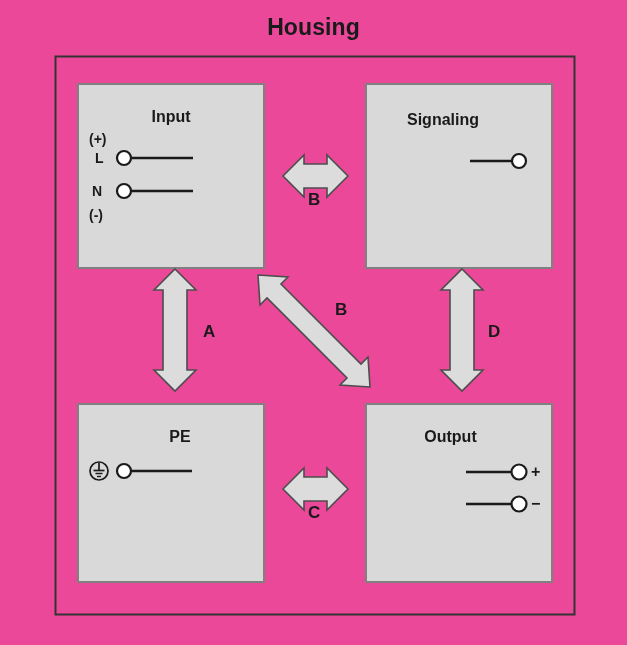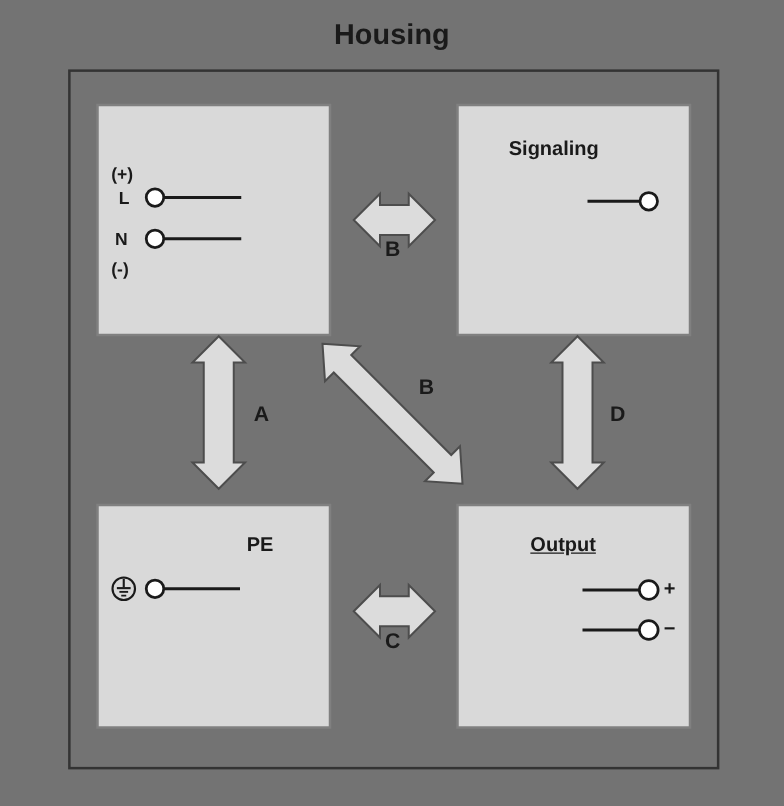--- a/index.html
+++ b/index.html
@@ -8,21 +8,21 @@
     background: #ffffff;
   }
   body {
     font-family: "Liberation Sans", sans-serif;
     color: #1a1a1a;
   }
   #diagram-root {
     position: relative;
     width: 627px;
     height: 645px;
-    background: #737373;
+    background: #ec4899;
     overflow: hidden;
   }
   #diagram-svg {
     position: absolute;
     left: 0;
     top: 0;
     width: 627px;
     height: 645px;
     display: block;
   }
@@ -121,26 +121,27 @@
     <polygon points="462,269 483,290 474,290 474,370 483,370 462,391 441,370 450,370 450,290 441,290" fill="#dcdcdc" stroke="#4d4d4d" stroke-width="1.6" stroke-linejoin="miter"></polygon>
 
     <polygon points="283,489 304,468 304,477 327,477 327,468 348,489 327,510 327,501 304,501 304,510" fill="#dcdcdc" stroke="#4d4d4d" stroke-width="1.6" stroke-linejoin="miter"></polygon>
 
     <g>
       <polygon points="258,275 288,277 281,284 361,364 368,357 370,387 340,385 347,378 267,298 260,305" fill="#dcdcdc" stroke="#4d4d4d" stroke-width="1.6" stroke-linejoin="miter"></polygon>
     </g>
 
   </svg>
 
+  <div class="block-title" style="left:78px; top:108px; width:186px;">Input</div>
 
   <div class="block-title" style="left:366px; top:111px; width:154px;">Signaling</div>
 
-  <div class="block-title" style="left:78px; top:428px; width:204px;padding-left:28px;">PE</div>
+  <div class="block-title" style="left:78px; top:428px; width:204px;">PE</div>
 
-  <div class="block-title" style="left:366px; top:428px; width:169px;text-decoration:underline;">Output</div>
+  <div class="block-title" style="left:366px; top:428px; width:169px;">Output</div>
 
   <div class="term-label" style="left:89px; top:131px;">(+)</div>
 
   <div class="term-label" style="left:95px; top:150px;">L</div>
 
   <div class="term-label" style="left:92px; top:183px;">N</div>
 
   <div class="term-label" style="left:89px; top:207px;">(-)</div>
 
   <div class="term-label" style="left:531px; top:463px; font-size:16px;">+</div>

